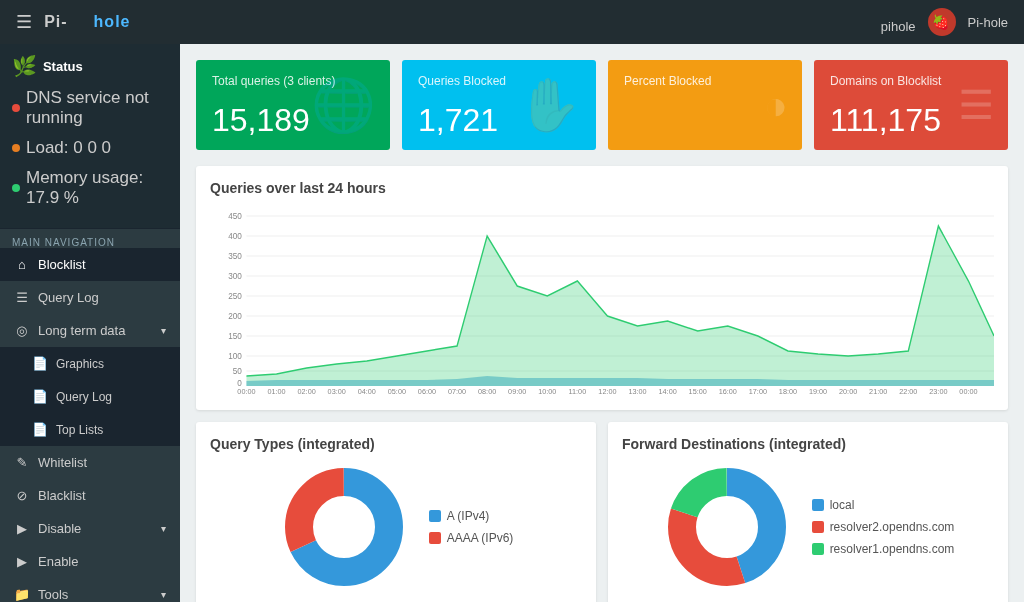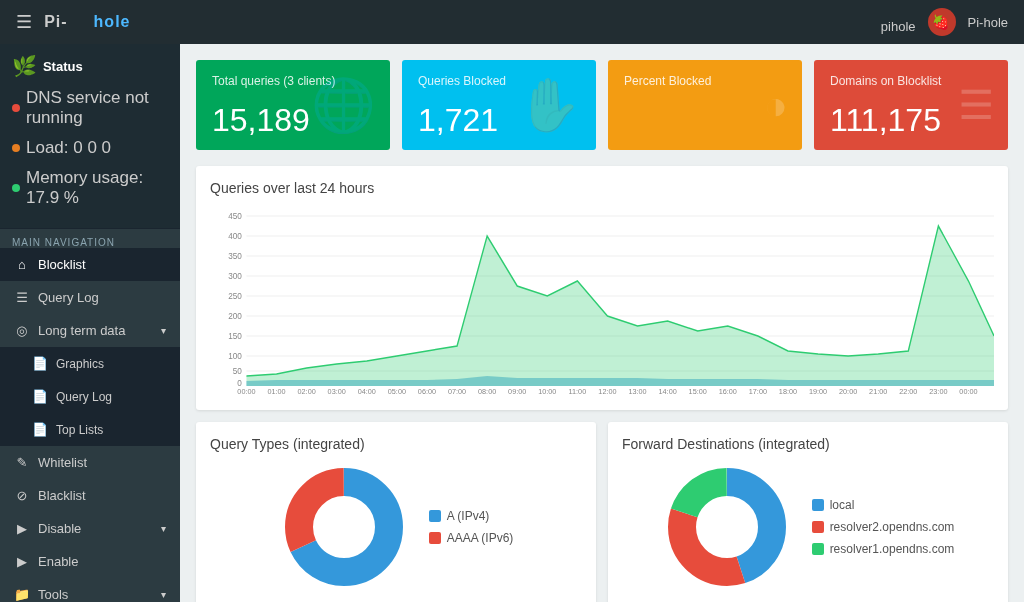--- a/index.html
+++ b/index.html
@@ -44,21 +44,21 @@
     .stat-card-green { background: #00a65a; }
     .stat-card-blue { background: #00c0ef; }
     .stat-card-yellow { background: #f39c12; }
     .stat-card-red { background: #dd4b39; }
     .stat-card-label { font-size: 12px; color: rgba(255,255,255,0.85); margin-bottom: 4px; }
     .stat-card-value { font-size: 32px; font-weight: 300; color: #fff; line-height: 1; }
     .stat-card-icon { position: absolute; right: 14px; top: 50%; transform: translateY(-50%); font-size: 52px; color: rgba(255,255,255,0.2); }
 
     
     .chart-section { background: #fff; margin: 0 16px 12px; border-radius: 3px; padding: 14px; box-shadow: 0 1px 3px rgba(0,0,0,0.1); flex-shrink: 0; }
-    .chart-title { font-size: 14px; color: #444; margin-bottom: 10px; font-weight: 400; }
+    .chart-title { font-size: 14px; color: #444; margin-bottom: 10px; font-weight: 700; }
 
     
     .chart-container { width: 100%; height: 190px; }
 
     
     .bottom-charts { display: flex; gap: 12px; margin: 0 16px 12px; flex-shrink: 0; }
     .bottom-chart-card { flex: 1; background: #fff; border-radius: 3px; padding: 14px; box-shadow: 0 1px 3px rgba(0,0,0,0.1); }
     .donut-area { display: flex; align-items: center; gap: 20px; justify-content: center; margin-top: 10px; }
     .legend { display: flex; flex-direction: column; gap: 8px; }
     .legend-item { display: flex; align-items: center; gap: 6px; font-size: 12px; color: #555; }

